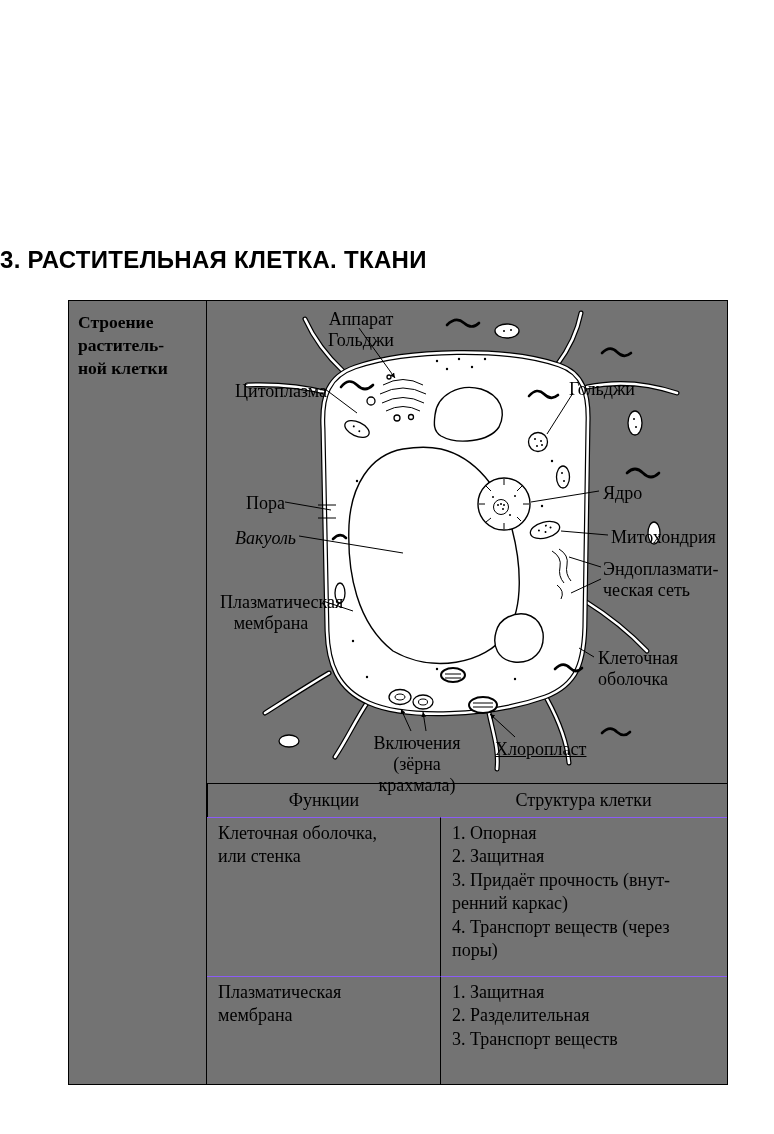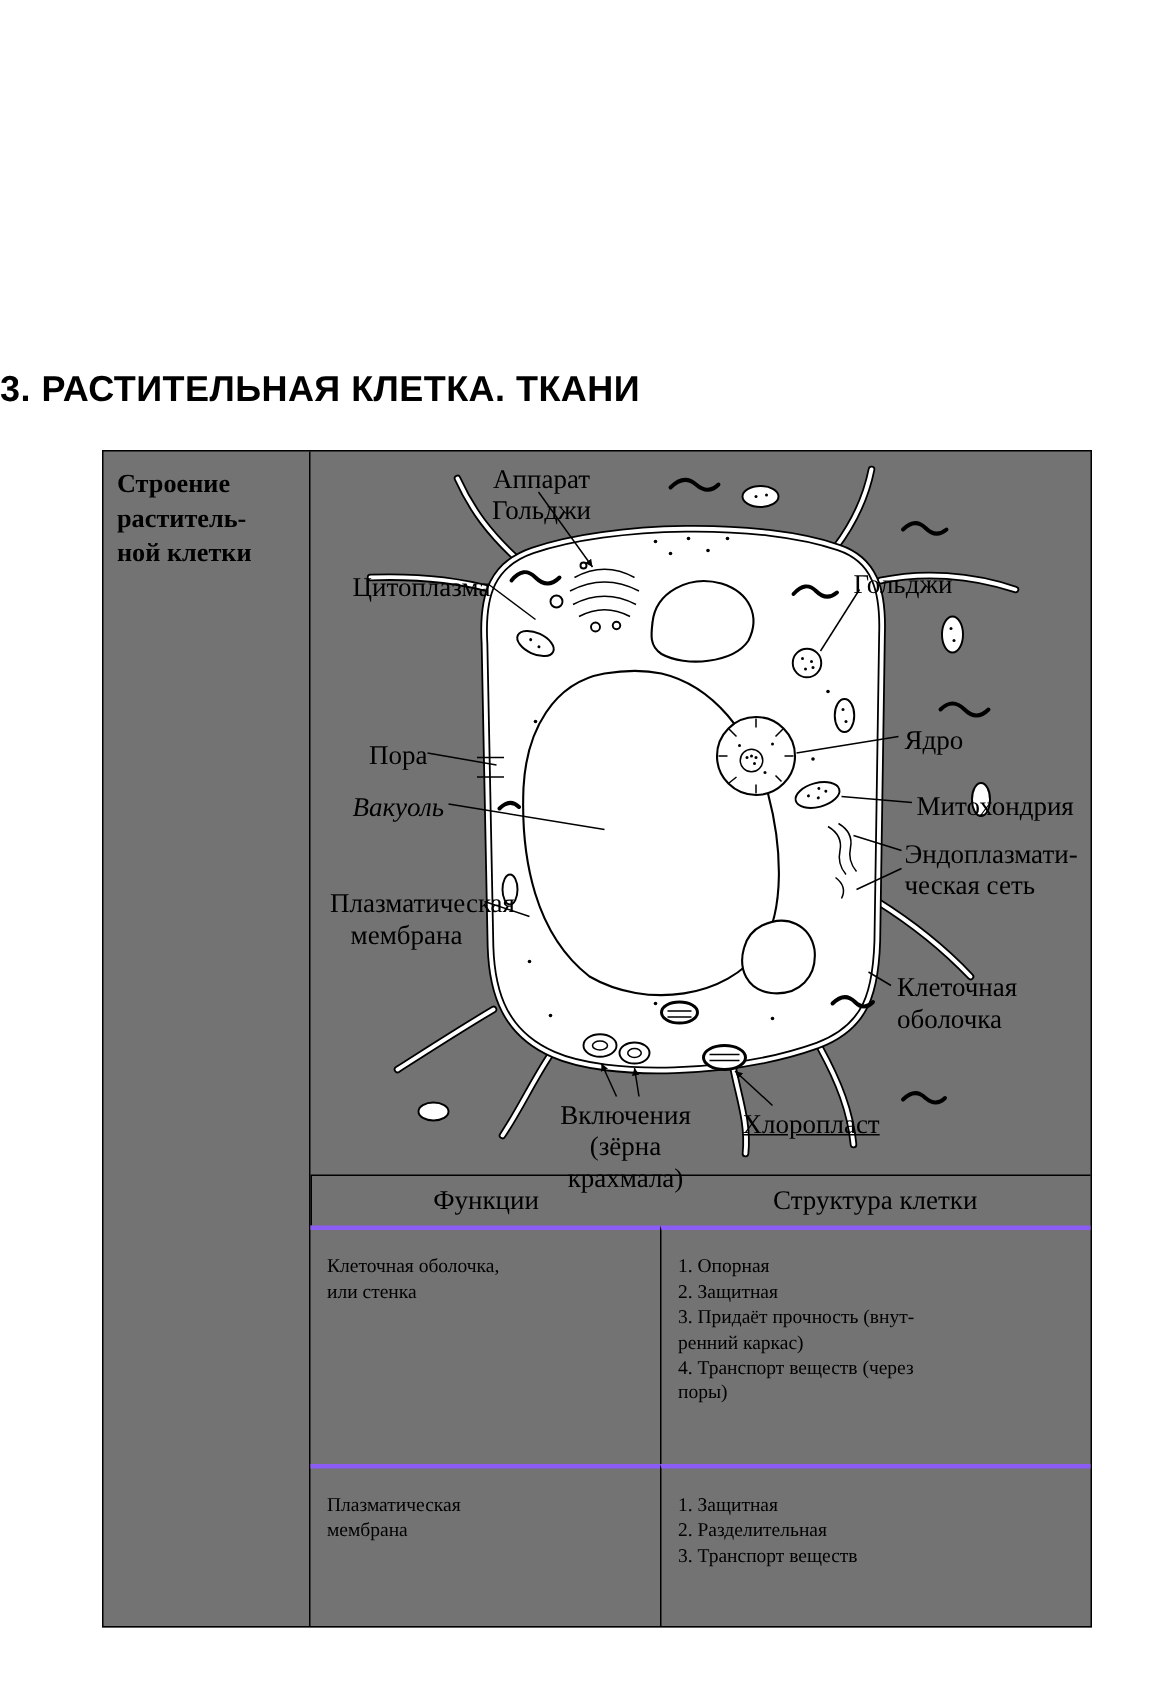--- a/index.html
+++ b/index.html
@@ -37,22 +37,22 @@
   }
   .sub-table{
     display:grid;grid-template-columns:233px 1fr;
   }
   .cell{box-sizing:border-box;min-width:0;}
   .th{
     height:33px;display:flex;align-items:center;justify-content:center;
     font-size:18px;
   }
   .td{
-    padding:16px 10px 10px 11px;font-size:13px;line-height:1.3;
-    white-space:pre-line;border-top:3px solid #8b5cf6;
+    padding:4px 10px 10px 11px;font-size:18px;line-height:1.3;
+    white-space:pre-line;border-top:1px solid #8b5cf6;
   }
   .hl{border-left:1px solid #000;}
   .r1{min-height:159px;}
   .r2{min-height:108px;}
 
   
   .w-out{stroke:#000;stroke-width:5;fill:none;stroke-linecap:round;}
   .w-fill{fill:#fff;}
   .w-in{stroke:#fff;stroke-width:2.6;fill:none;stroke-linecap:round;}
   .thin{stroke:#000;stroke-width:1.4;fill:#fff;}

